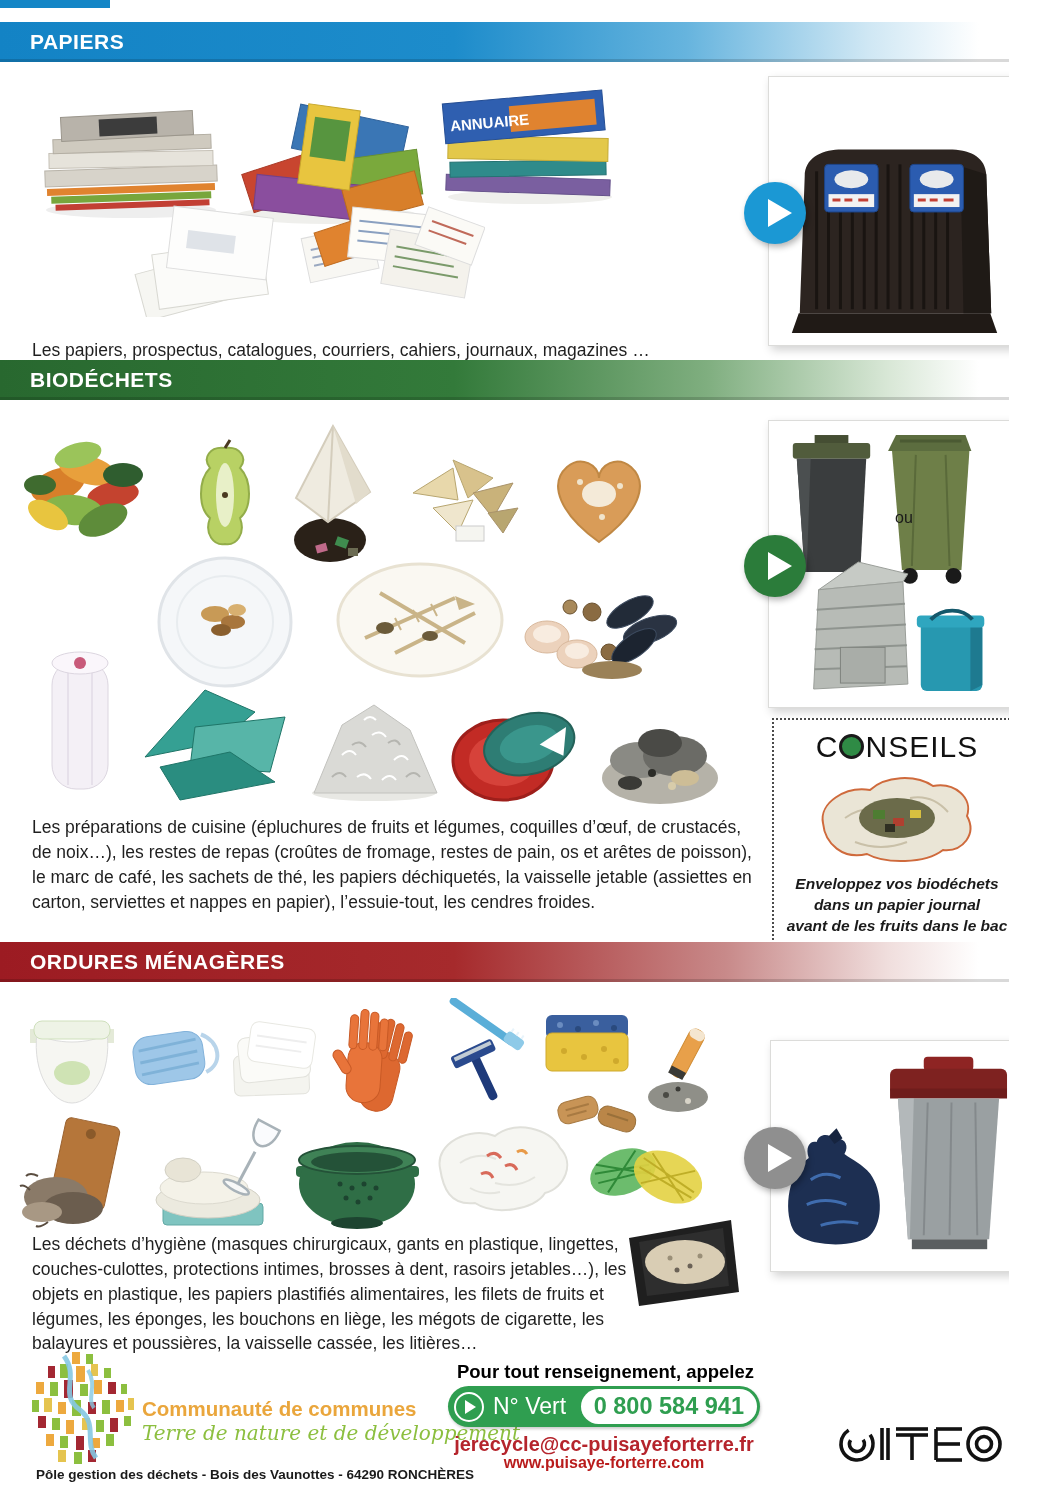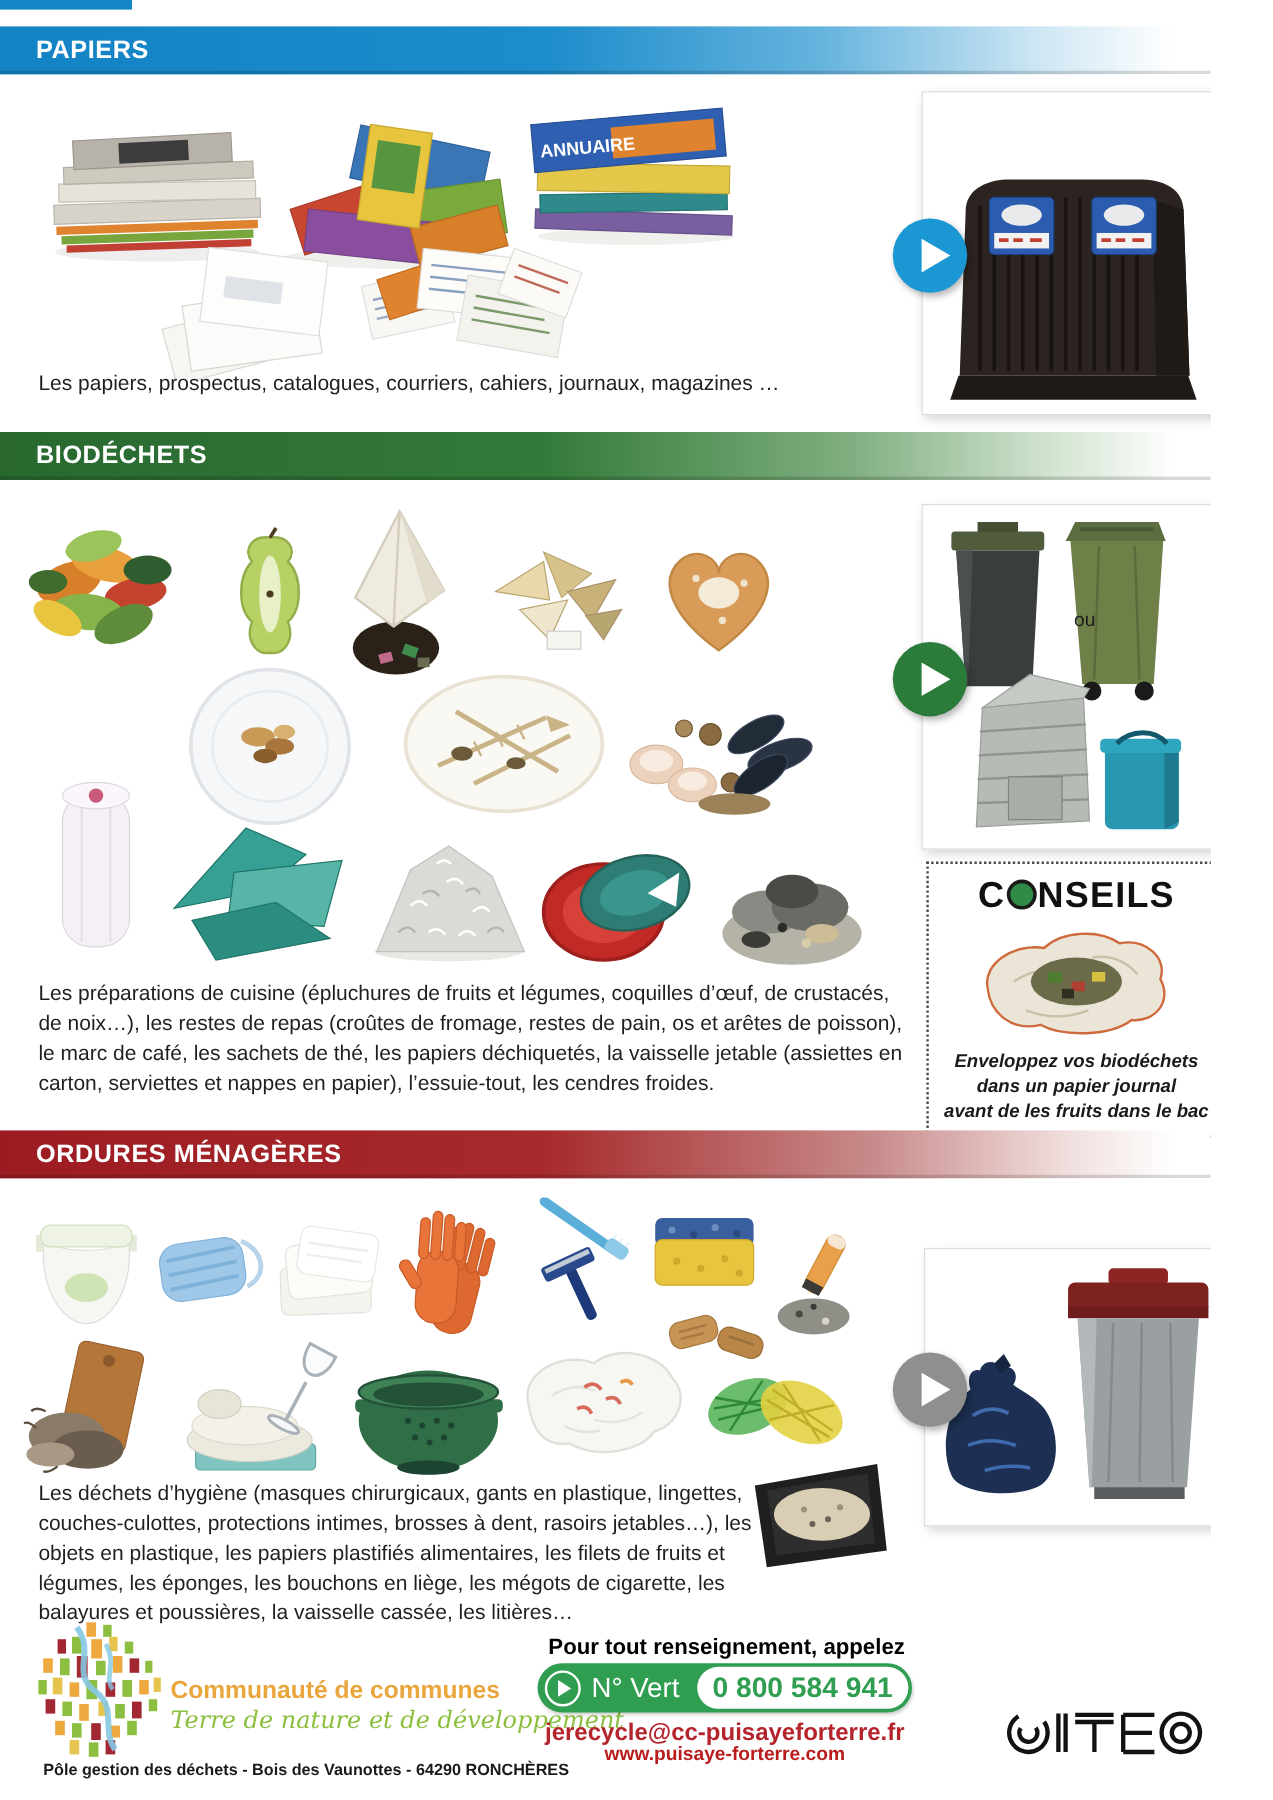--- a/index.html
+++ b/index.html
@@ -23,21 +23,21 @@
           display:flex; align-items:center; justify-content:center;
           box-shadow:2px 3px 6px rgba(0,0,0,.3); cursor:pointer; }
   .play .tri { width:0; height:0; border-top:14px solid transparent; border-bottom:14px solid transparent;
                border-left:24px solid #fff; margin-left:9px; }
 
   .caption { position:absolute; color:#1f1f1f; font-size:17.5px; }
   .para { position:absolute; color:#1f1f1f; font-size:17.5px; line-height:1.42; }
 
   .conseils { position:absolute; left:772px; top:718px; width:250px; height:230px;
               border:2px dotted #4a4a4a; background:#fff; text-align:center; }
-  .conseils-title { margin-top:10px; font-size:30px; font-weight:700; color:#111; letter-spacing:1px; }
+  .conseils-title { margin-top:10px; font-size:30px; font-weight:400; color:#111; letter-spacing:1px; }
   .o-dot { display:inline-block; width:25px; height:25px; border-radius:50%;
            background:#2f8b45; border:3px solid #1a1a1a; vertical-align:-2px; margin:0 1px; }
   .conseils-tip { font-size:15.5px; font-weight:bold; font-style:italic; color:#1a1a1a; line-height:1.35; }
 
   .vcredit { position:absolute; left:1030px; top:982px; height:420px; width:18px;
              writing-mode:vertical-rl; transform:rotate(180deg);
              font-size:10.5px; color:#9c9c9c; letter-spacing:.3px; white-space:nowrap; }
 
   .org-name { position:absolute; left:140px; top:1360px; font-size:30px; font-weight:bold; color:#a0262e; letter-spacing:.5px; }
   .org-sub  { position:absolute; left:142px; top:1397px; font-size:20.5px; font-weight:bold; color:#eaa63c; }
@@ -176,21 +176,21 @@
           <rect x="95" y="40" width="85" height="55" fill="#f4f2ec" stroke="#ddd"></rect>
           <path d="M104 56h66M104 66h60M104 76h66" stroke="#7a9a6a" stroke-width="2" fill="none"></path>
         </g>
       <g transform="rotate(20 160 40)">
           <rect x="130" y="20" width="60" height="40" fill="#fbfaf6" stroke="#ddd"></rect>
           <path d="M138 32h44M138 42h40" stroke="#c06a5a" stroke-width="2" fill="none"></path>
         </g>
     </svg>
   </div>
 
-  <div class="caption" style="left:32px;top:309px">Les papiers, prospectus, catalogues, courriers, cahiers, journaux, magazines …</div>
+  <div class="caption" style="left:32px;top:340px">Les papiers, prospectus, catalogues, courriers, cahiers, journaux, magazines …</div>
 
   <div class="card" style="left:768px;top:76px;width:253px;height:270px">
     <svg viewBox="0 0 253 270" style="width:100%;height:100%">
       <polygon points="30,238 223,238 230,258 23,258" fill="#201a16"></polygon>
       <path d="M36,100 C36,82 52,74 70,73 L185,73 C205,74 218,82 219,98 L224,238 L31,238 Z" fill="#2c2420"></path>
       <path d="M219,98 L224,238 L196,238 L193,90 Z" fill="#1f1a16"></path>
       <g stroke="#191411" stroke-width="3">
         <line x1="48" y1="95" x2="48" y2="234"></line>
           <line x1="60" y1="92" x2="60" y2="234"></line>
           <line x1="72" y1="90" x2="72" y2="234"></line>

